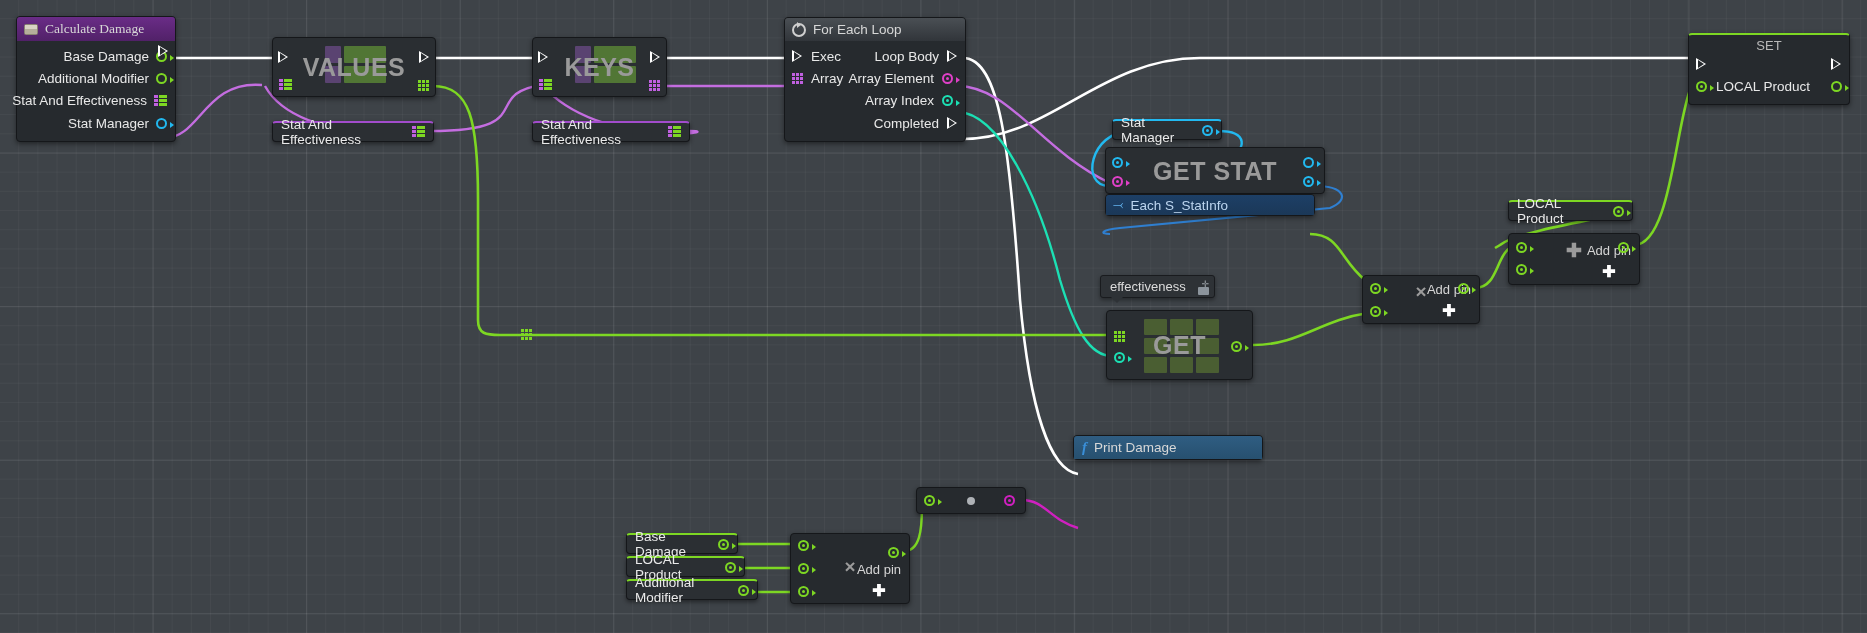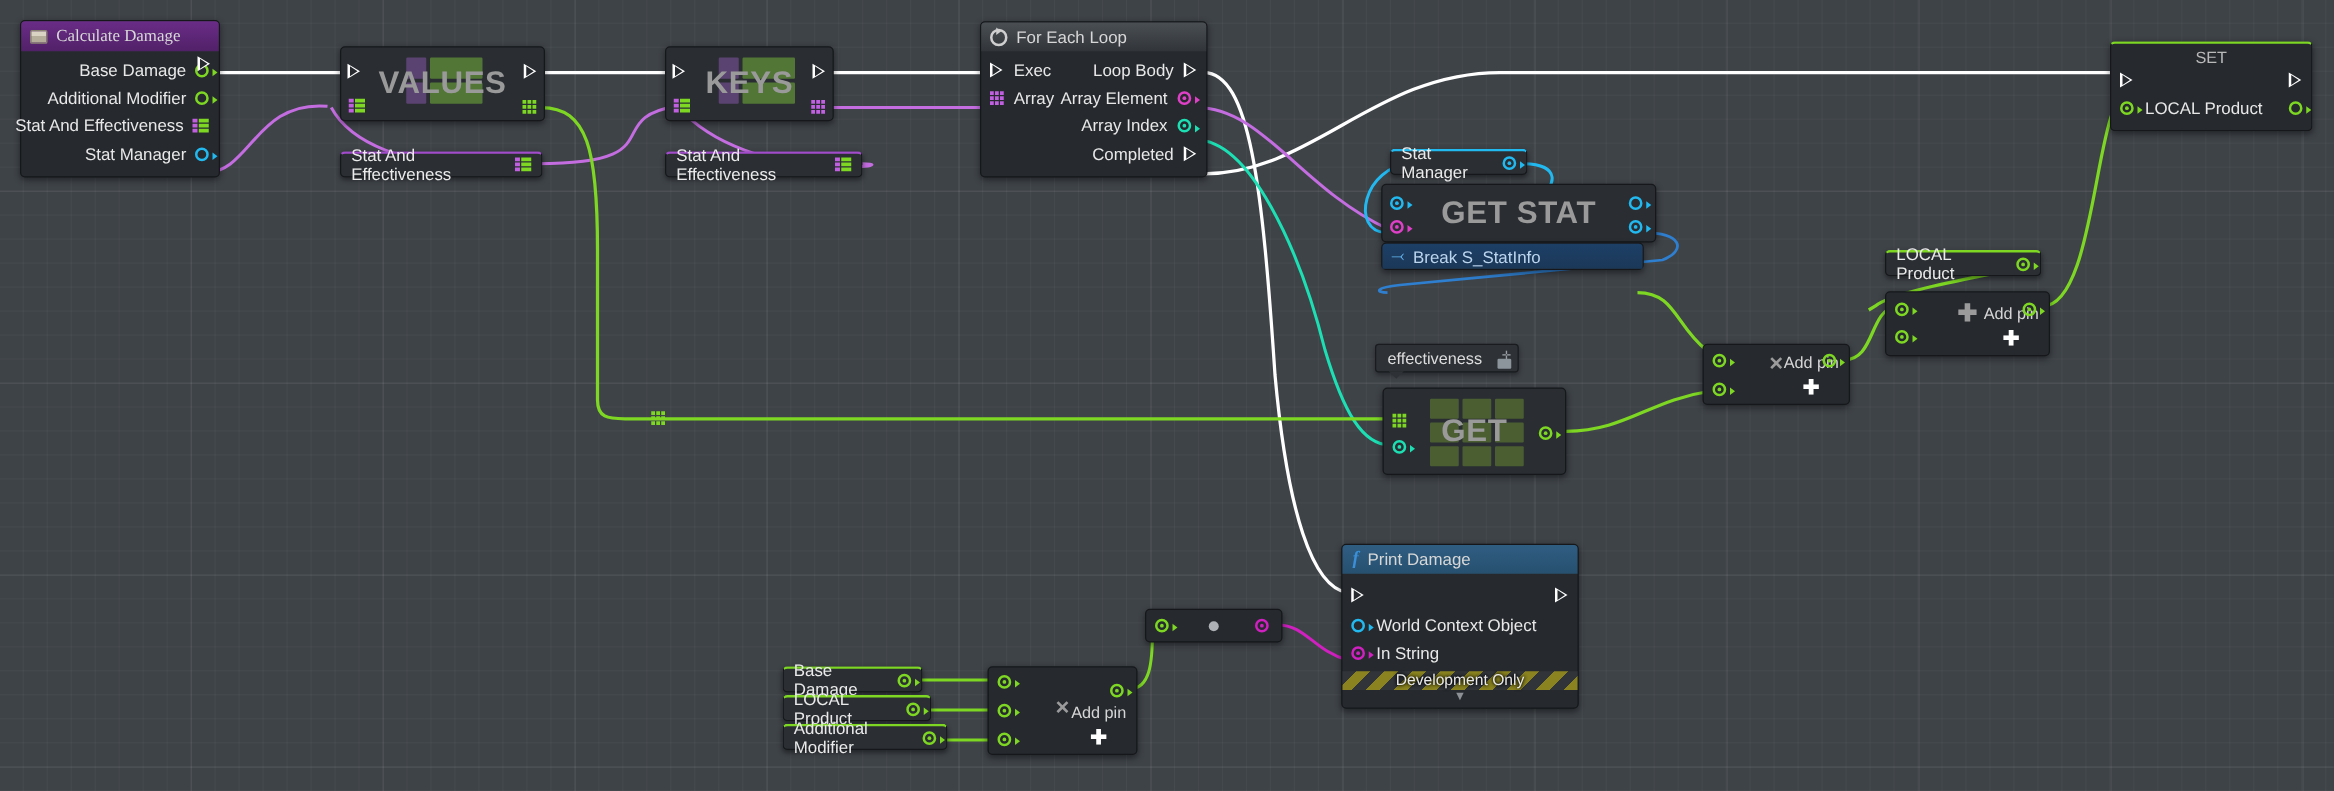--- a/index.html
+++ b/index.html
@@ -468,21 +468,21 @@
     <div class="bigtitle">GET STAT</div>
     <span class="pin c-blue filled arrow" style="position:absolute; left:6px; top:9px;"></span>
     <span class="pin c-pink filled arrow" style="position:absolute; left:6px; top:28px;"></span>
     <span class="pin c-blue arrow" style="position:absolute; right:10px; top:9px;"></span>
     <span class="pin c-blue filled arrow" style="position:absolute; right:10px; top:28px;"></span>
   </div>
 
   <div class="node" style="left:1105px; top:194px; width:210px;">
     <div class="hdr hdr-darkblue" style="padding:2px 9px 2px 7px;">
       <span class="break-icon">⤙</span>
-      <span>Break S_StatInfo</span>
+      <span>Each S_StatInfo</span>
     </div>
   </div>
 
   <div class="bubble" style="left:1100px; top:275px; width:95px;align-items:center;">
     <span>effectiveness</span>
     <span style="position:absolute; right:5px; top:3px; color:#9aa0a6; font-size:9px;">✛</span>
     <span style="position:absolute; right:5px; bottom:2px; width:11px;height:8px;background:#8c949c;border-radius:1px;"></span>
   </div>
 
   <div class="compact" style="left:1106px; top:310px; width:145px; height:68px;">
@@ -553,37 +553,20 @@
       <span style="flex:1"></span>
       <span class="pin c-green arrow"></span>
     </div>
   </div>
 
   <div class="node" style="left:1073px; top:435px; width:190px;">
     <div class="hdr hdr-blue" style="padding:3px 9px 3px 8px;">
       <span class="fn-icon">f</span>
       <span>Print Damage</span>
     </div>
-    <div style="padding:4px 0 0 0;">
-      <div class="pinrow" style="padding:0 7px; height:26px;">
-        <div class="exec-hollow"></div>
-        <span style="flex:1"></span>
-        <div class="exec-hollow"></div>
-      </div>
-      <div class="pinrow" style="padding:0 7px;">
-        <span class="pin c-blue arrow"></span>
-        <span class="plabel" style="margin-left:9px;">World Context Object</span>
-      </div>
-      <div class="pinrow" style="padding:0 7px;">
-        <span class="pin c-magenta filled arrow"></span>
-        <span class="plabel" style="margin-left:9px;">In String</span>
-      </div>
-      <div class="devonly">Development Only</div>
-      <div class="collapse-arrow">▼</div>
-    </div>
   </div>
 
   <div class="mathnode" style="left:916px; top:487px; width:110px; height:27px;">
     <span class="pin c-green filled arrow" style="position:absolute; left:7px; top:7px;"></span>
     <div class="reroute-dot" style="left:50px; top:9px;"></div>
     <span class="pin c-magenta filled" style="position:absolute; right:10px; top:7px;"></span>
 
   </div>
 
   <div class="varnode accent-green" style="left:626px; top:533px; width:112px;">

